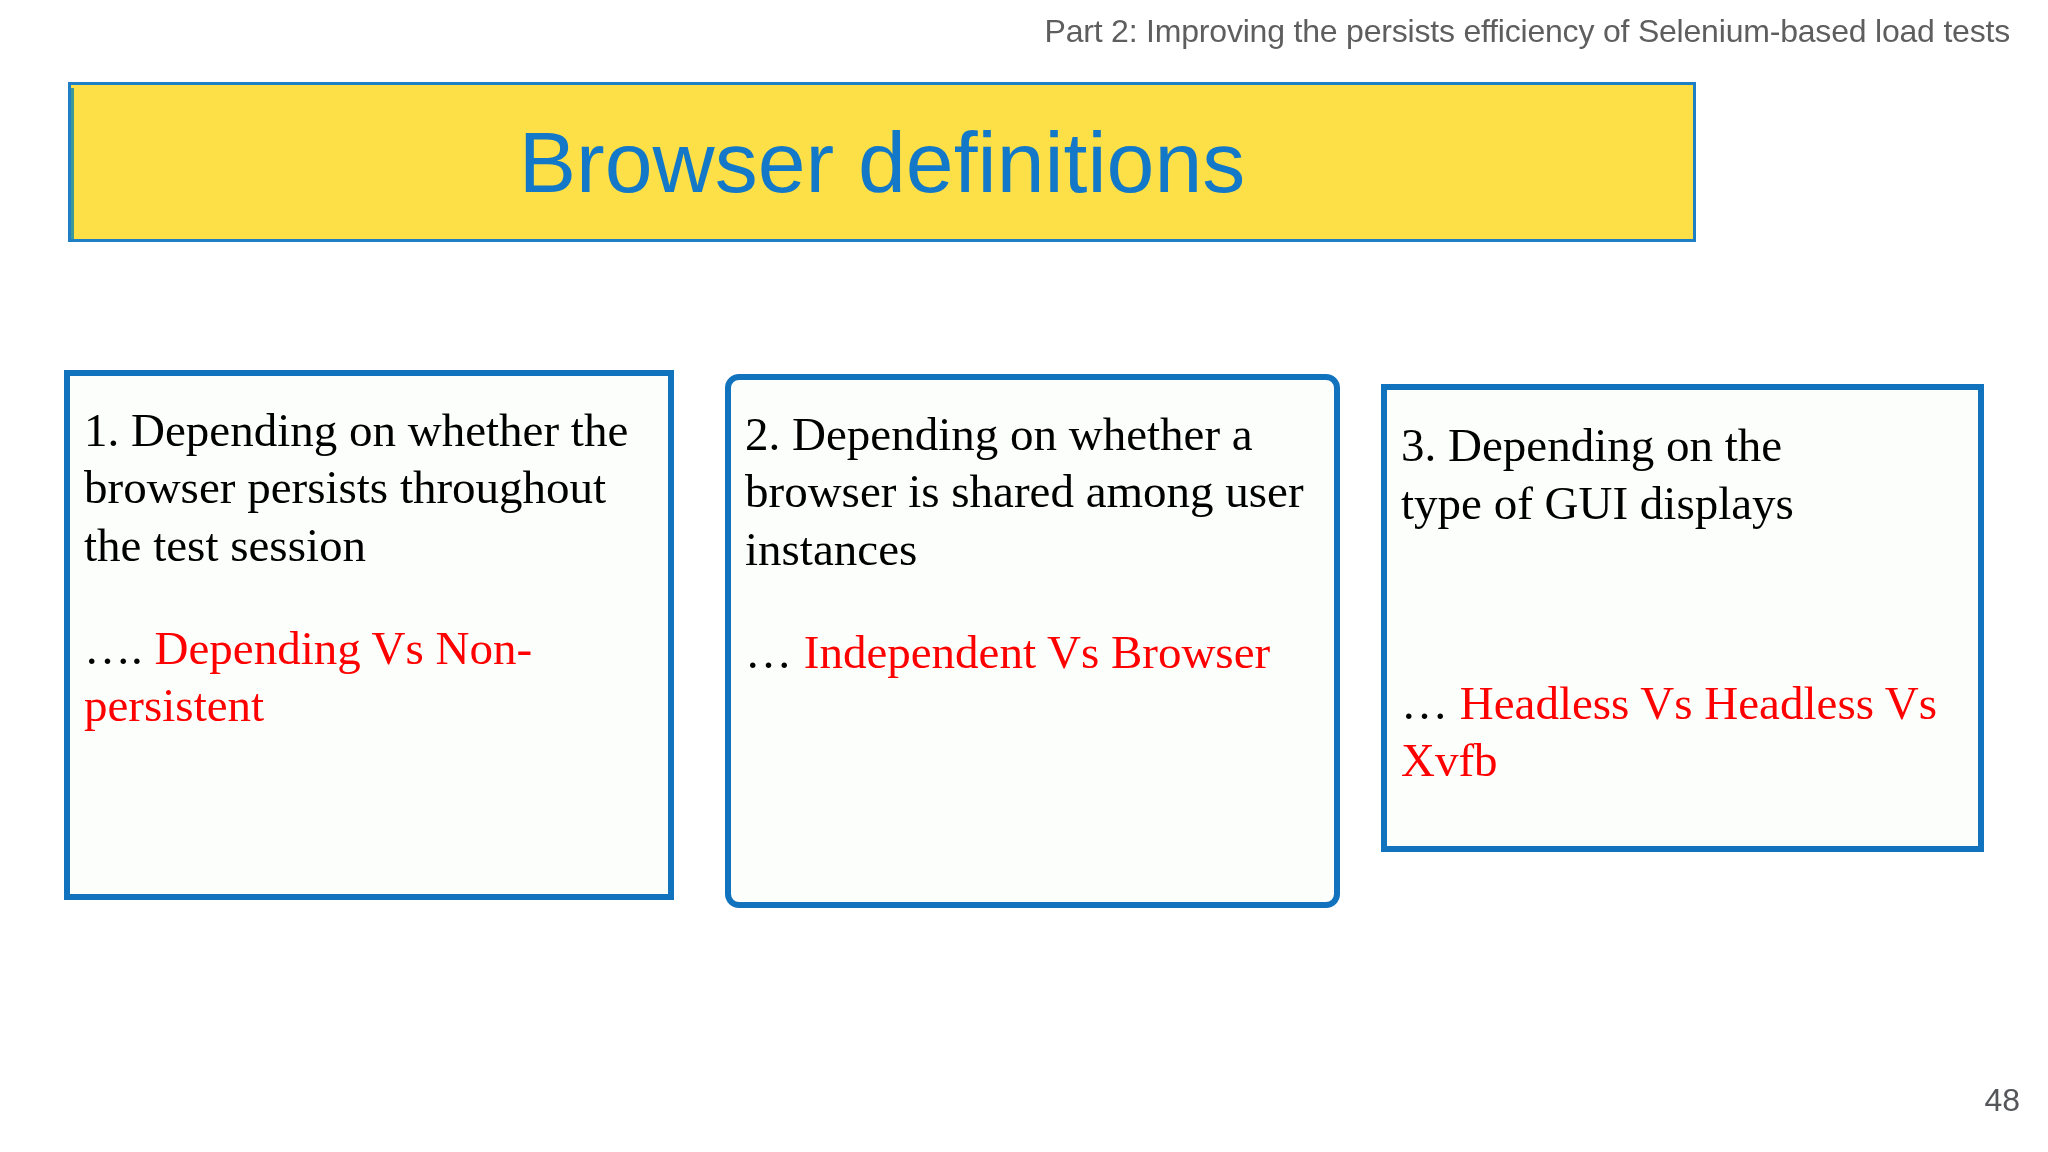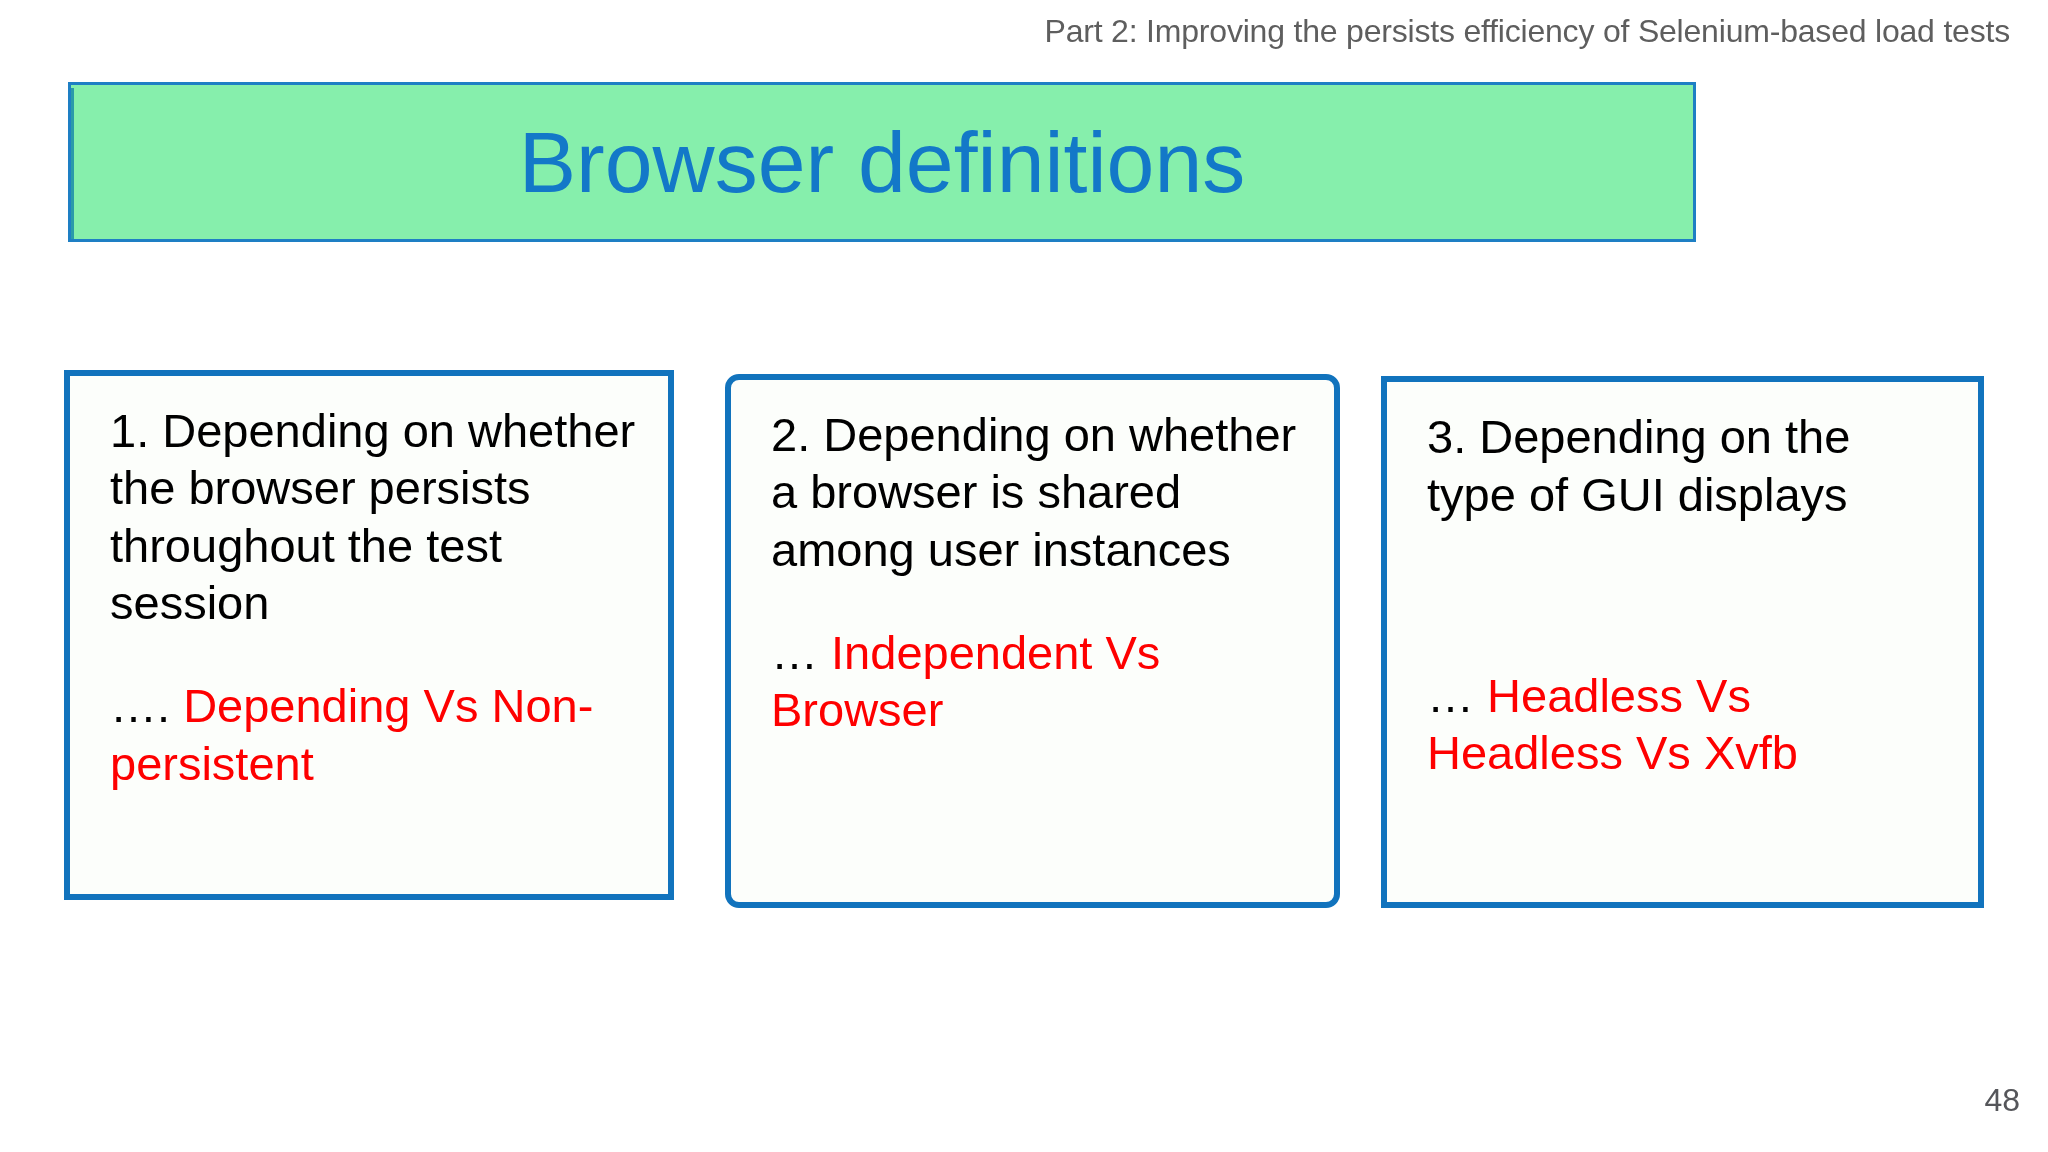--- a/index.html
+++ b/index.html
@@ -34,21 +34,21 @@
   }
 
   
   #title-banner {
     position: absolute;
     left: 68px;
     top: 82px;
     width: 1628px;
     height: 160px;
     box-sizing: border-box;
-    background: #86efac;
+    background: #fde047;
     border: 3px solid #1e7fc4;
     display: flex;
     align-items: center;
     justify-content: center;
   }
   #title-banner::before {
     
     content: "";
     position: absolute;
     left: 0;
@@ -66,25 +66,26 @@
     letter-spacing: 0px;
     white-space: nowrap;
   }
 
   
   .def-box {
     position: absolute;
     box-sizing: border-box;
     background: #fcfefb;
     border: 6px solid #1173bd;
-    padding: 26px 30px 0 40px;
+    padding: 26px 30px 0 14px;
+    font-family: Liberation Serif, serif;
   }
   #def-box-1 { left: 64px;   top: 370px; width: 610px;  height: 530px; }
   #def-box-2 { left: 725px;  top: 374px; width: 615px;  height: 534px; border-radius: 14px; }
-  #def-box-3 { left: 1381px; top: 376px; width: 603px;  height: 532px; }
+  #def-box-3 { left: 1381px; top: 384px; width: 603px;  height: 468px; }
 
   .def-heading {
     font-size: 47px;
     line-height: 1.22;
     color: #000000;
     margin: 0;
     font-weight: 400;
     white-space: pre-line;
   }
   .def-outcome {

